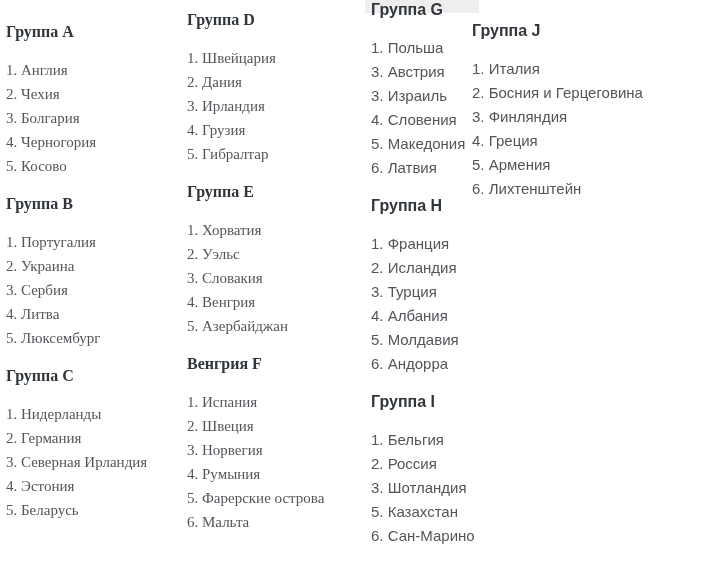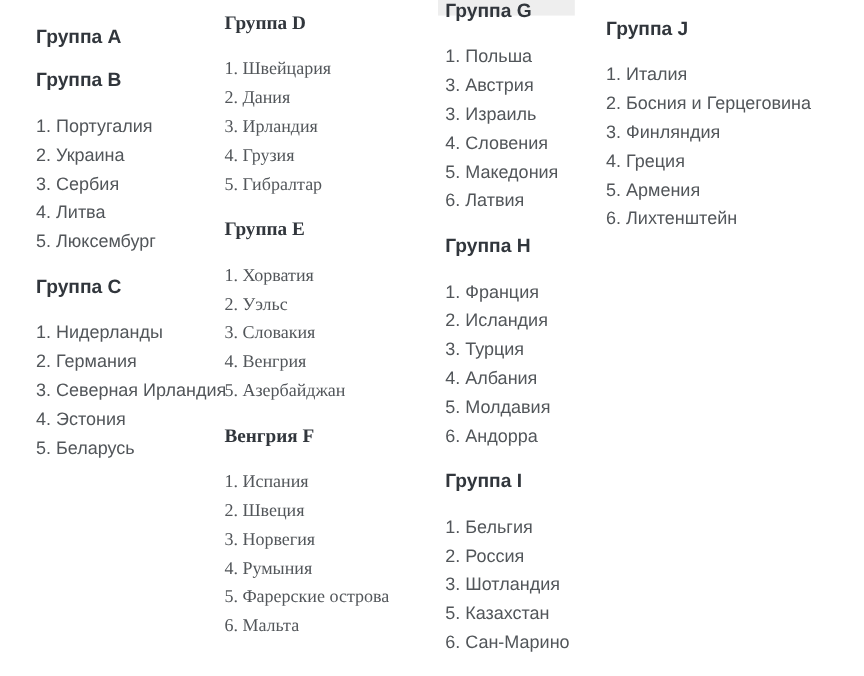--- a/index.html
+++ b/index.html
@@ -15,24 +15,24 @@
     position: absolute;
     left: 365px; top: 0; width: 114px; height: 13px;
     background: #eeeeee;
     z-index: 0;
   }
   .col {
     position: absolute;
     top: 0;
     z-index: 1;
   }
-  .col1 { left: 30px;  padding-top: 22px; }
+  .col1 { left: 6px;  padding-top: 22px; font-family: Liberation Serif, serif; }
   .col2 { left: 187px; padding-top: 10px; font-family: Liberation Serif, serif; }
   .col3 { left: 371px; padding-top: 0px; }
-  .col4 { left: 505px; padding-top: 15px; }
+  .col4 { left: 472px; padding-top: 5px; margin-top: 16px; }
   .group { margin: 0 0 16px 0; }
   .group-title {
     font-size: 16px;
     line-height: 20px;
     font-weight: 700;
     color: #31363c;
     margin: 0 0 16px 0;
     white-space: nowrap;
   }
   .item {
@@ -44,20 +44,27 @@
 </style>
 </head>
 <body>
 
 <div class="canvas">
   <div class="hl"></div>
 
   <div class="col col1">
     <section class="group">
       <h3 class="group-title">Группа A</h3>
+      <div class="items">
+        <div class="item">1. Англия</div>
+        <div class="item">2. Чехия</div>
+        <div class="item">3. Болгария</div>
+        <div class="item">4. Черногория</div>
+        <div class="item">5. Косово</div>
+      </div>
     </section>
     <section class="group">
       <h3 class="group-title">Группа B</h3>
       <div class="items">
         <div class="item">1. Португалия</div>
         <div class="item">2. Украина</div>
         <div class="item">3. Сербия</div>
         <div class="item">4. Литва</div>
         <div class="item">5. Люксембург</div>
       </div>

